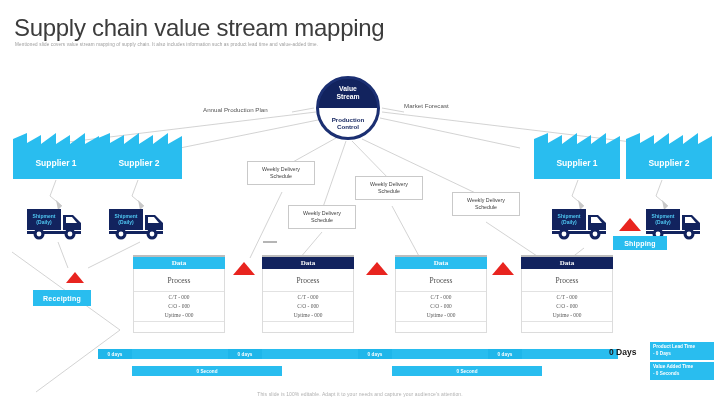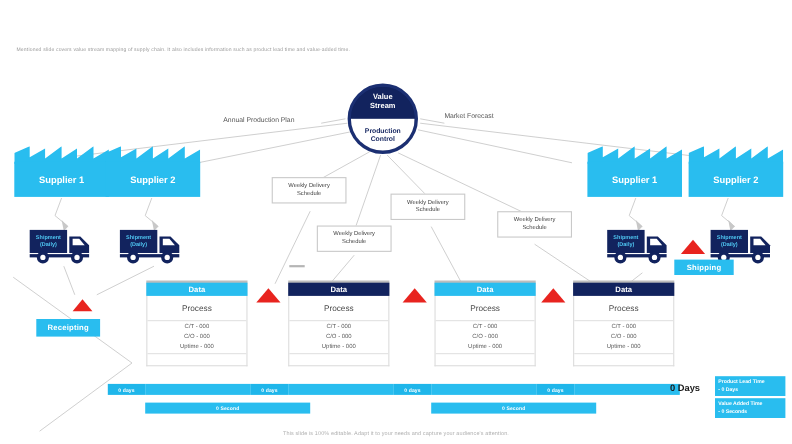--- a/index.html
+++ b/index.html
@@ -71,21 +71,21 @@
   .wbox {
     position:absolute; background:#fff; border:1px solid #c9c9c9;
     display:flex; flex-direction:column; align-items:center; justify-content:center;
     font-size:5.3px; color:#3d3d3d; line-height:1.35; text-align:center;
     padding:2px 3px; width:68px; height:24px;
   }
 
   
   .proc {
     position:absolute; width:92px; height:75px;
-    background:#fff; border:1px solid #dcdcdc; border-top:none;
+    background:#fff; border:1px solid #dcdcdc; border-top:none;font-family:Liberation Serif, serif;
   }
   .proc .hdr {
     position:absolute; left:-1px; top:-1px; width:92px; height:12px;
     display:flex; align-items:center; justify-content:center;
     color:#fff; font-size:7px; font-weight:700;
   }
   .proc .pname {
     position:absolute; left:0; top:12px; width:100%; height:22px;
     display:flex; align-items:center; justify-content:center;
     font-size:7.5px; color:#4a4a4a; border-bottom:1px solid #e2e2e2;
@@ -125,20 +125,21 @@
     position:absolute; background:#29bdef; color:#fff; width:64px;
     font-size:4.7px; font-weight:600; line-height:1.45; padding:2px 3px;
   }
   .dash { position:absolute; width:14px; height:1.5px; background:#b5b5b5; }
 </style>
 </head>
 <body>
 
 <div class="slide">
 
+  <div class="title">Supply chain value stream mapping</div>
   <div class="subtitle">Mentioned slide covers value stream mapping of supply chain. It also includes information such as product lead time and value-added time.</div>
 
   <svg class="svg-layer">
     <g stroke="#c8c8c8" stroke-width="0.8" fill="none">
 
       <line x1="314" y1="108" x2="292" y2="112"></line>
       <line x1="382" y1="108" x2="404" y2="112"></line>
 
       <line x1="318" y1="120" x2="180" y2="148"></line>
       <line x1="316" y1="112" x2="60" y2="143"></line>

